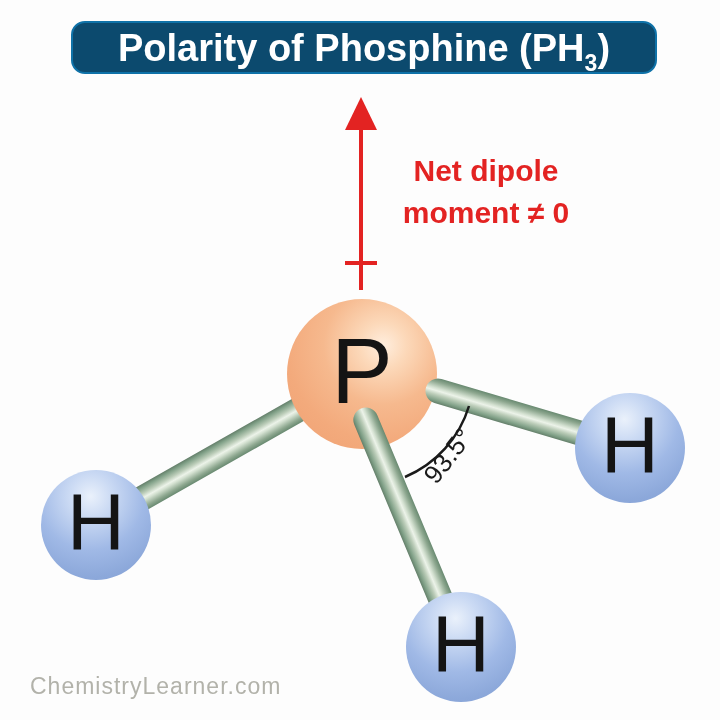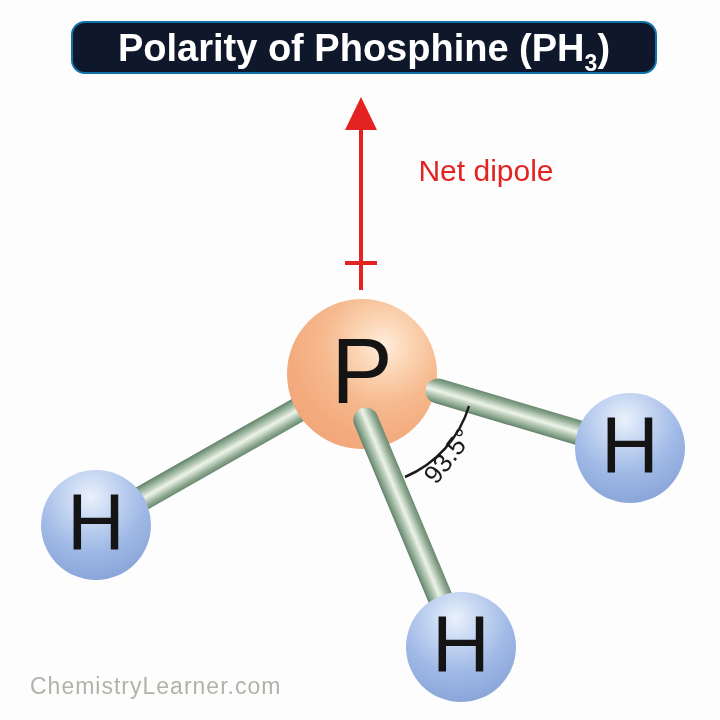--- a/index.html
+++ b/index.html
@@ -9,21 +9,21 @@
     background: #fdfdfd;
     font-family: "Liberation Sans", sans-serif;
     overflow: hidden;
   }
 
   
   .banner {
     position: absolute;
     left: 71px; top: 21px;
     width: 586px; height: 53px;
-    background: #0f172a;
+    background: #0c4a6e;
     border: 2px solid #0f72a8;
     border-radius: 14px;
     box-sizing: border-box;
     display: flex; align-items: center; justify-content: center;
     z-index: 6;
   }
   .banner-text {
     color: #ffffff;
     font-weight: bold;
     font-size: 38px;
@@ -62,21 +62,21 @@
   }
 
   
   .dipole-note {
     position: absolute;
     left: 386px; top: 150px;
     width: 200px;
     text-align: center;
     color: #e32322;
     font-size: 30px;
-    font-weight: normal;
+    font-weight: bold;
     line-height: 42px;
     z-index: 6;
   }
 
   
   .bond {
     position: absolute;
     height: 25px;
     border-radius: 12.5px;
     background: linear-gradient(to bottom,
@@ -152,20 +152,21 @@
 <div class="banner">
   <div class="banner-text"><span>Polarity of Phosphine (PH</span><span class="banner-sub">3</span><span>)</span></div>
 </div>
 
 <div class="arrow-head"></div>
 <div class="arrow-shaft"></div>
 <div class="arrow-crossbar"></div>
 
 <div class="dipole-note">
   <div>Net dipole</div>
+  <div>moment ≠ 0</div>
 </div>
 
 <div class="bond bond-left"></div>
 <div class="bond bond-bottom"></div>
 <div class="bond bond-right"></div>
 
 <svg class="arc-svg" viewBox="0 0 720 720">
   <path d="M 469 406 A 112 112 0 0 1 405 477" fill="none" stroke="#1a1a1a" stroke-width="2.5"></path>
 </svg>
 <div class="angle-label">93.5°</div>

